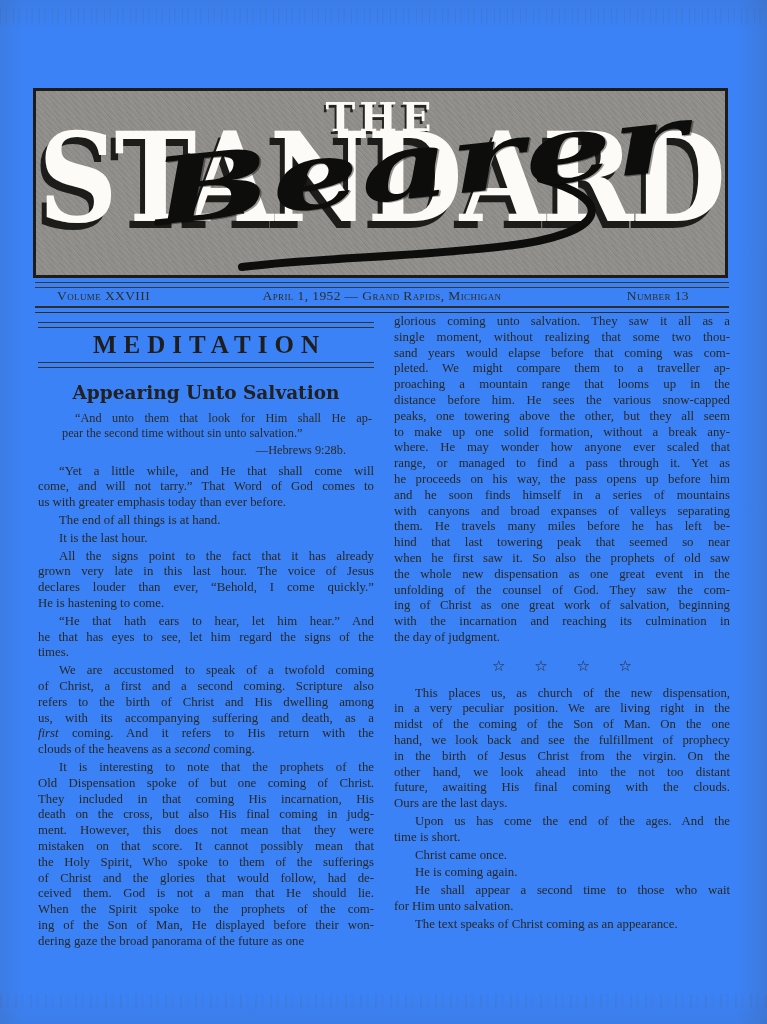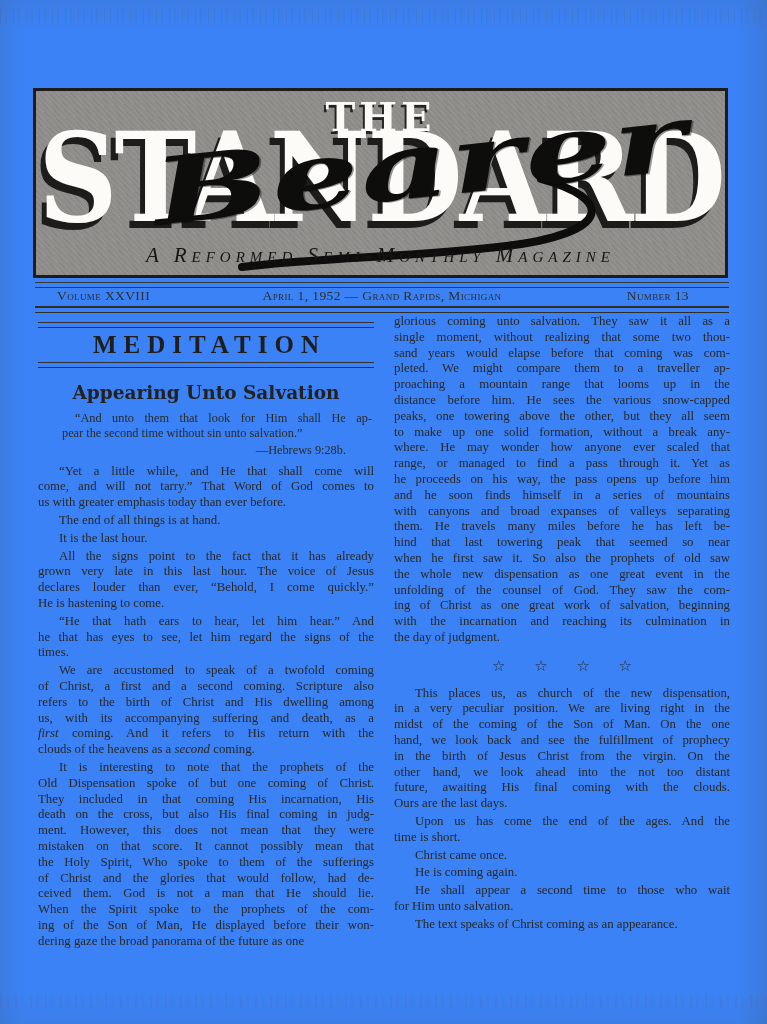--- a/index.html
+++ b/index.html
@@ -115,21 +115,20 @@
 
   <div class="noise noise-top"></div>
 
   <div class="masthead">
     <div class="mast-kicker">THE</div>
     <div class="mast-title">STANDARD</div>
     <svg class="mast-swash" width="689" height="184" viewBox="0 0 689 184">
       <path d="M 505 88 C 578 108 575 140 478 154 C 388 166 288 166 206 176" fill="none" stroke="#0d0d0c" stroke-width="8" stroke-linecap="round"></path>
     </svg>
     <div class="mast-script">Bearer</div>
-    <div class="mast-tagline">A Reformed Semi-Monthly Magazine</div>
   </div>
 
   <div class="rule-a"></div>
 
   <div class="issue-line">
     <span class="issue-left">Volume XXVIII</span>
     <span class="issue-center">April 1, 1952 — Grand Rapids, Michigan</span>
     <span class="issue-right">Number 13</span>
   </div>
 

